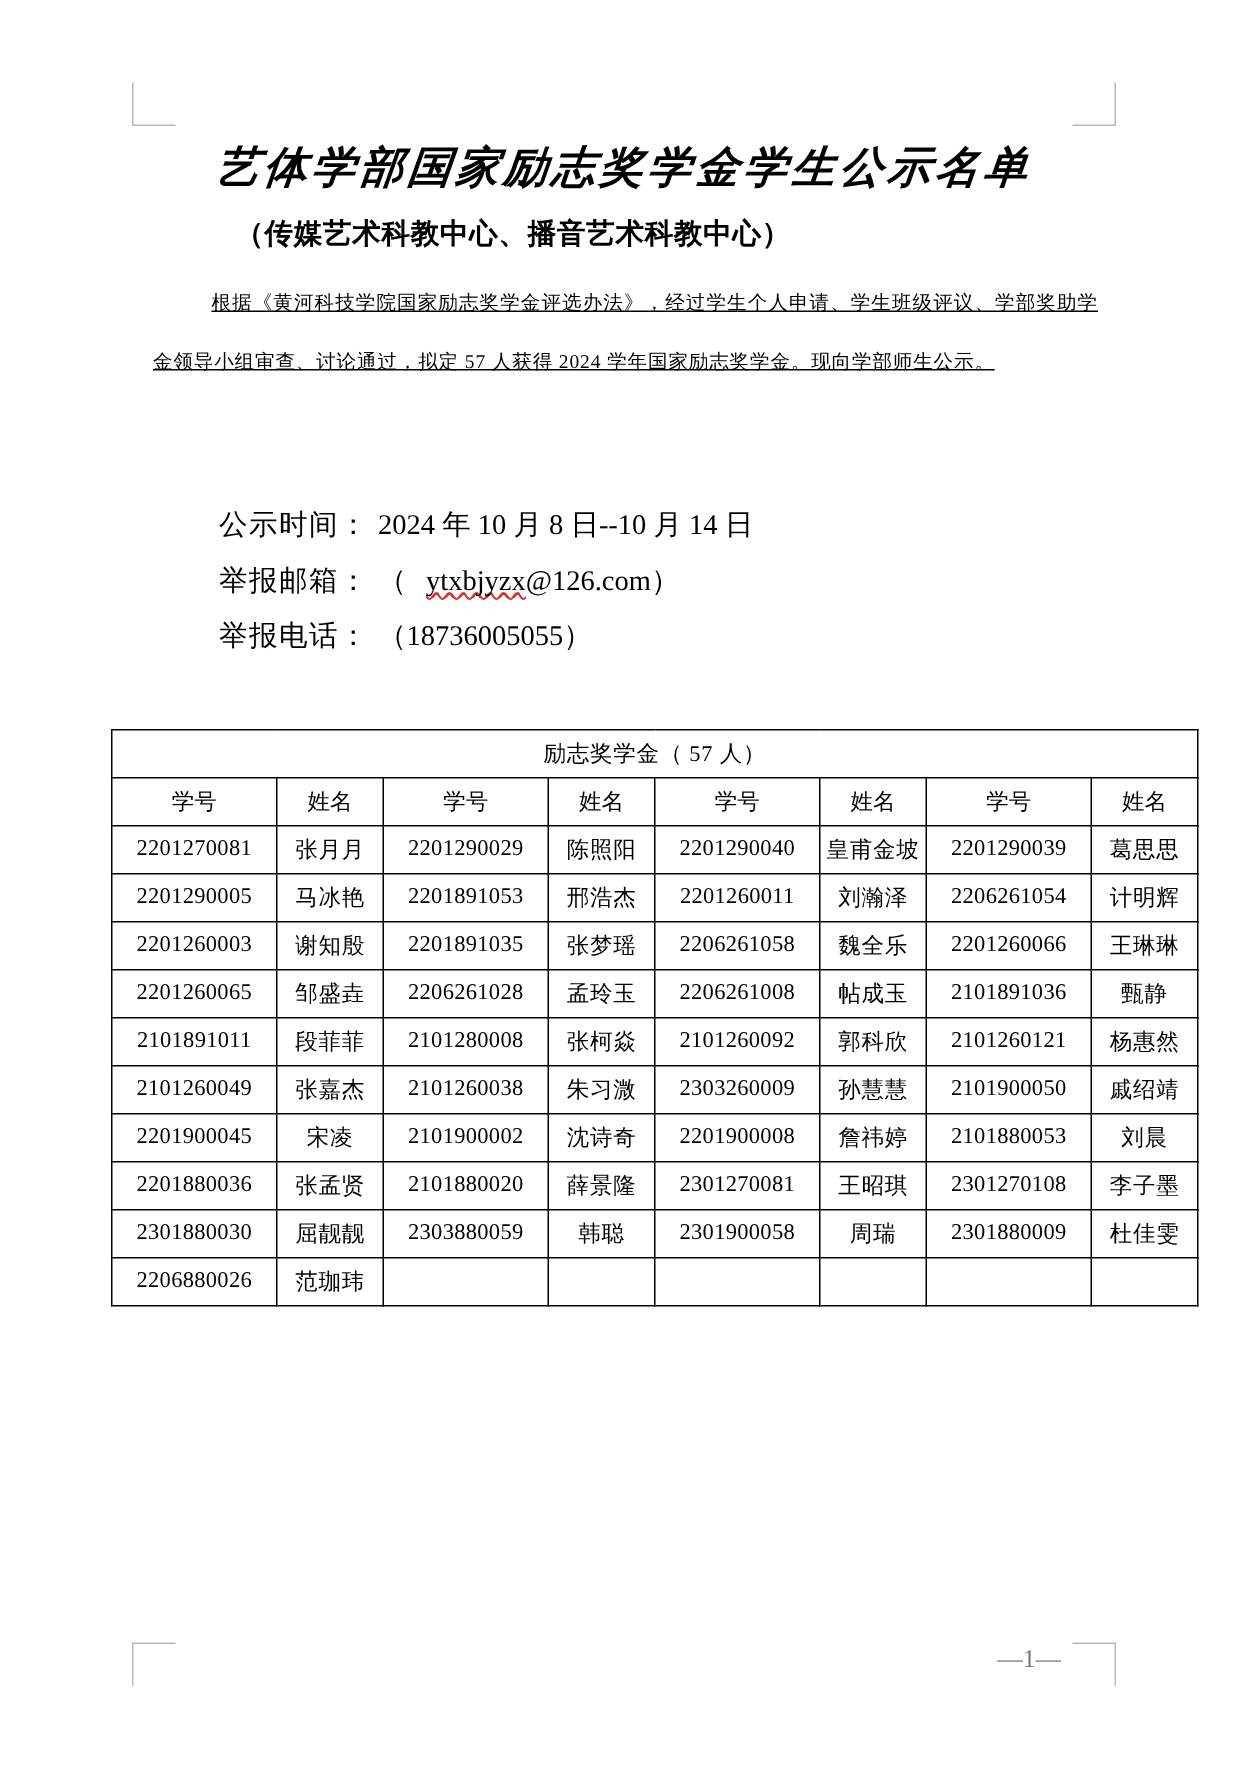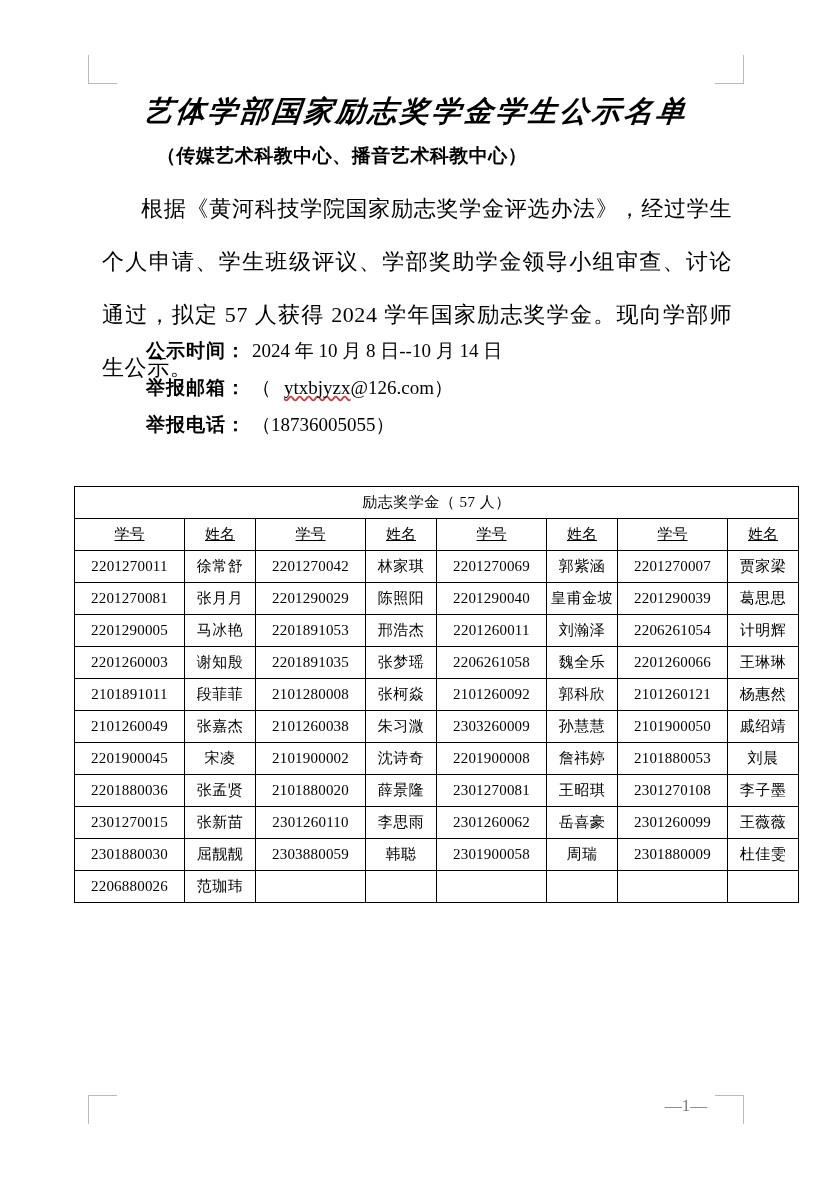--- a/index.html
+++ b/index.html
@@ -64,39 +64,40 @@
     font-weight: bold;
     letter-spacing: 0.5px;
   }
 
   
   .body-para {
     position: absolute;
     left: 102px;
     top: 182px;
     width: 630px;
-    font-size: 22px;
-    line-height: 53px;
+    font-size: 13px;
+    line-height: 39px;
     text-align: justify;
     text-indent: 39px;
     letter-spacing: 0.6px;
+    text-decoration: underline;
   }
 
   
   .notice {
     position: absolute;
     left: 146px;
     top: 332px;
     font-size: 19px;
     line-height: 37px;
   }
   .notice-row {
     white-space: nowrap;
   }
-  .notice-label { letter-spacing: 1px; font-weight: bold; }
+  .notice-label { letter-spacing: 1px; }
   .notice-val { margin-left: 6px; }
   .spellerr {
     text-decoration: underline wavy #d03a3a;
     text-decoration-skip-ink: none;
     margin-left: 13px;
   }
 
   
   .table-wrap {
     position: absolute;
@@ -124,21 +125,20 @@
   td.cap {
     text-align: left;
     padding-left: 9px;
     font-size: 17px;
     height: 33px;
     letter-spacing: 0.5px;
   }
   th.colhead {
     font-size: 17px;
     height: 32px;
-    text-decoration: underline;
   }
   td.sid {
     font-family: "Liberation Serif", "DejaVu Serif", serif;
     font-size: 14.5px;
     letter-spacing: 0.2px;
   }
   td.nm {
     font-size: 16px;
     letter-spacing: 0.5px;
   }
@@ -209,30 +209,20 @@
         <tr id="header-row">
             <th class="colhead">学号</th>
             <th class="colhead">姓名</th>
             <th class="colhead">学号</th>
             <th class="colhead">姓名</th>
             <th class="colhead">学号</th>
             <th class="colhead">姓名</th>
             <th class="colhead">学号</th>
             <th class="colhead">姓名</th>
           </tr>
-      <tr>
-            <td class="sid">2201270011</td>
-            <td class="nm">徐常舒</td>
-            <td class="sid">2201270042</td>
-            <td class="nm">林家琪</td>
-            <td class="sid">2201270069</td>
-            <td class="nm">郭紫涵</td>
-            <td class="sid">2201270007</td>
-            <td class="nm">贾家梁</td>
-          </tr>
           <tr>
             <td class="sid">2201270081</td>
             <td class="nm">张月月</td>
             <td class="sid">2201290029</td>
             <td class="nm">陈照阳</td>
             <td class="sid">2201290040</td>
             <td class="nm">皇甫金坡</td>
             <td class="sid">2201290039</td>
             <td class="nm">葛思思</td>
           </tr>
@@ -250,20 +240,30 @@
             <td class="sid">2201260003</td>
             <td class="nm">谢知殷</td>
             <td class="sid">2201891035</td>
             <td class="nm">张梦瑶</td>
             <td class="sid">2206261058</td>
             <td class="nm">魏全乐</td>
             <td class="sid">2201260066</td>
             <td class="nm">王琳琳</td>
           </tr>
           <tr>
+            <td class="sid">2201260065</td>
+            <td class="nm">邹盛垚</td>
+            <td class="sid">2206261028</td>
+            <td class="nm">孟玲玉</td>
+            <td class="sid">2206261008</td>
+            <td class="nm">帖成玉</td>
+            <td class="sid">2101891036</td>
+            <td class="nm">甄静</td>
+          </tr>
+          <tr>
             <td class="sid">2101891011</td>
             <td class="nm">段菲菲</td>
             <td class="sid">2101280008</td>
             <td class="nm">张柯焱</td>
             <td class="sid">2101260092</td>
             <td class="nm">郭科欣</td>
             <td class="sid">2101260121</td>
             <td class="nm">杨惠然</td>
           </tr>
           <tr>
@@ -290,30 +290,20 @@
             <td class="sid">2201880036</td>
             <td class="nm">张孟贤</td>
             <td class="sid">2101880020</td>
             <td class="nm">薛景隆</td>
             <td class="sid">2301270081</td>
             <td class="nm">王昭琪</td>
             <td class="sid">2301270108</td>
             <td class="nm">李子墨</td>
           </tr>
           <tr>
-            <td class="sid">2301270015</td>
-            <td class="nm">张新苗</td>
-            <td class="sid">2301260110</td>
-            <td class="nm">李思雨</td>
-            <td class="sid">2301260062</td>
-            <td class="nm">岳喜豪</td>
-            <td class="sid">2301260099</td>
-            <td class="nm">王薇薇</td>
-          </tr>
-          <tr>
             <td class="sid">2301880030</td>
             <td class="nm">屈靓靓</td>
             <td class="sid">2303880059</td>
             <td class="nm">韩聪</td>
             <td class="sid">2301900058</td>
             <td class="nm">周瑞</td>
             <td class="sid">2301880009</td>
             <td class="nm">杜佳雯</td>
           </tr>
           <tr>

